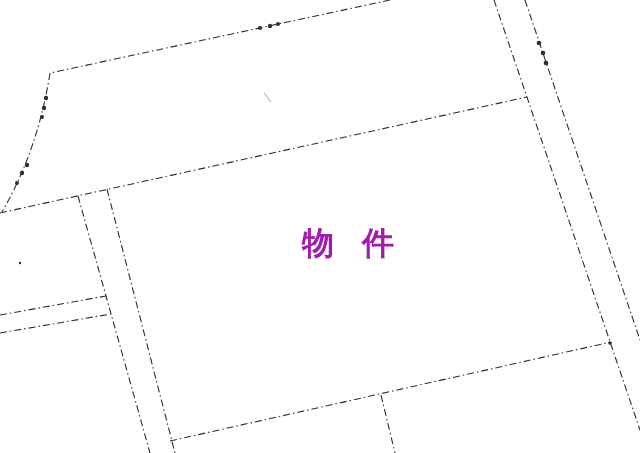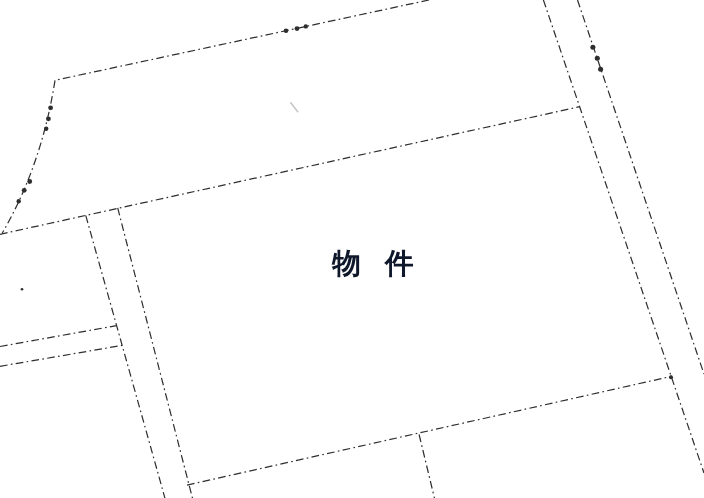--- a/index.html
+++ b/index.html
@@ -55,14 +55,14 @@
       <circle cx="42" cy="117" r="2" fill="#2e2e2e"></circle>
       <circle cx="27" cy="165" r="2.2" fill="#2e2e2e"></circle>
       <circle cx="22" cy="173" r="2.2" fill="#2e2e2e"></circle>
       <circle cx="17" cy="183" r="2" fill="#2e2e2e"></circle>
       <circle cx="539" cy="43" r="2.3" fill="#2e2e2e"></circle>
       <circle cx="543" cy="53" r="2.3" fill="#2e2e2e"></circle>
       <circle cx="546" cy="63" r="2.3" fill="#2e2e2e"></circle>
       <circle cx="610" cy="343" r="1.8" fill="#2e2e2e"></circle>
       <circle cx="20" cy="263" r="1.2" fill="#2e2e2e"></circle>
     </svg>
-  <div id="property-label" style="left: 302px; top: 227px; font-size: 26px; letter-spacing: -2px; color: #0f172a;">物　件</div>
+  <div id="property-label" style="left: 302px; top: 227px; font-size: 32px; letter-spacing: -2px; color: #a21caf;">物　件</div>
 </div>
 
 </body></html>

